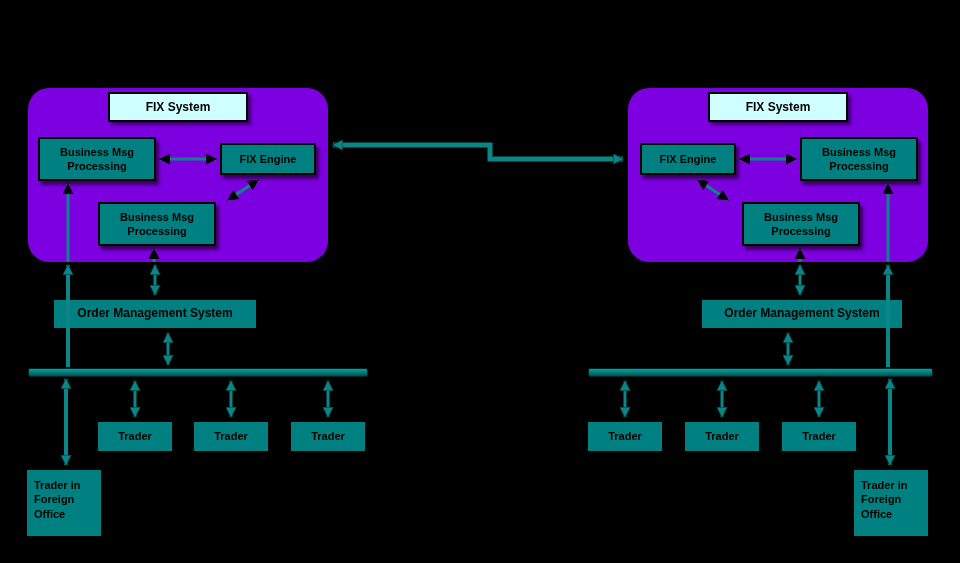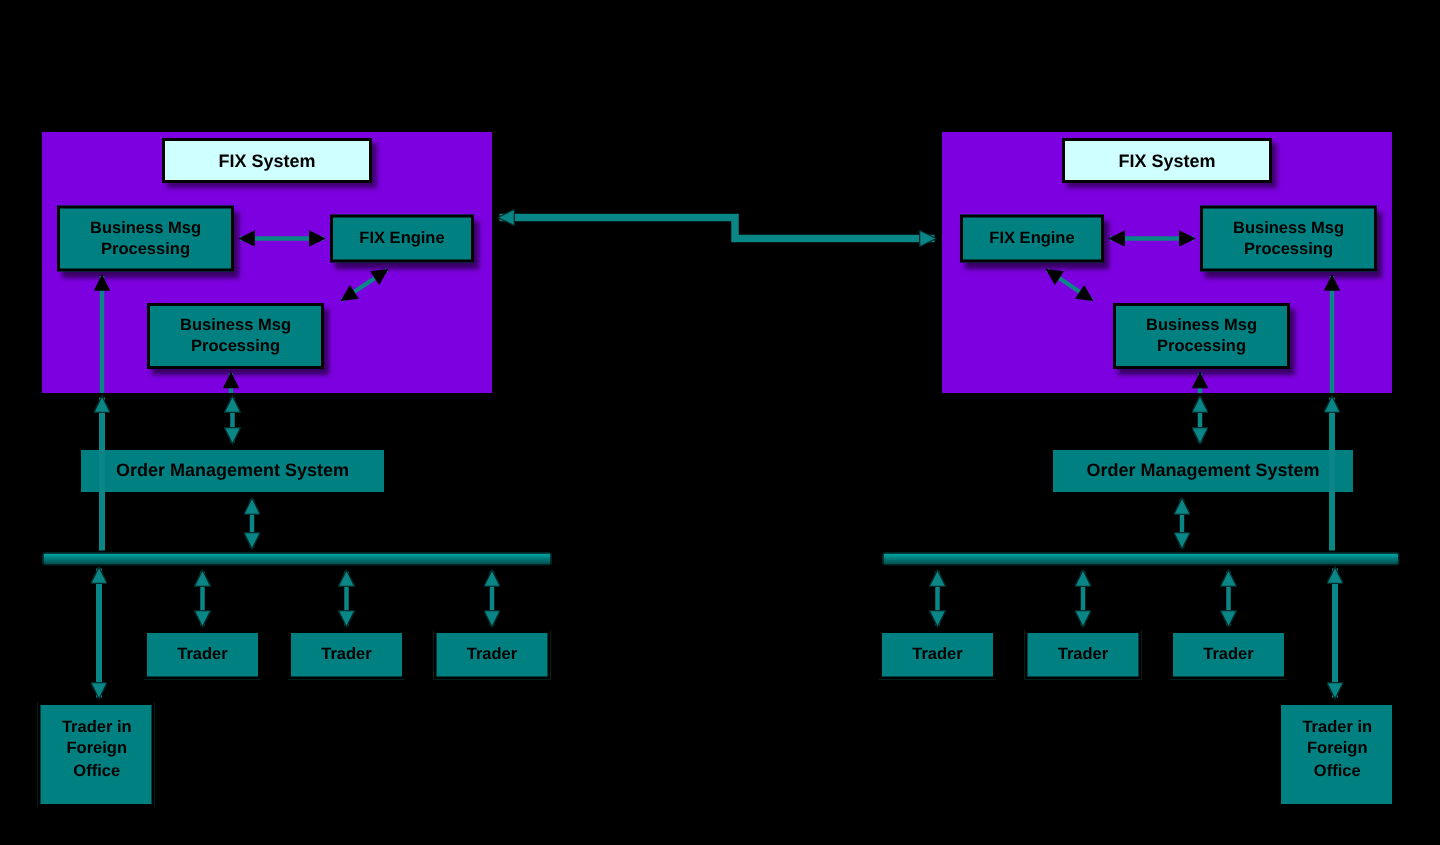--- a/index.html
+++ b/index.html
@@ -1,38 +1,38 @@
 <!DOCTYPE html>
 <html><head>
 <meta charset="utf-8">
 <style>
   html,body{margin:0;padding:0;background:#000;}
   #stage{
     position:relative;width:960px;height:563px;background:#000;
     font-family:"Liberation Sans","DejaVu Sans",sans-serif;overflow:hidden;
   }
-  .panel{position:absolute;width:300px;height:174px;background:#7D00E0;}
+  .panel{position:absolute;width:300px;height:174px;background:#7D00E0;border-radius:21px;}
   .box{
     position:absolute;background:#008080;border:2px solid #000;box-sizing:border-box;
     color:#000;font-weight:bold;font-size:11px;line-height:1.3;
     display:flex;align-items:center;justify-content:center;text-align:center;
     box-shadow:3px 4px 3px rgba(0,0,0,0.55);
   }
   .titlebox{
     position:absolute;background:#CFFFFF;border:2px solid #000;box-sizing:border-box;
     color:#000;font-weight:bold;font-size:12px;
     display:flex;align-items:center;justify-content:center;
     box-shadow:3px 3px 3px rgba(0,0,0,0.5);
   }
   .bus{
     position:absolute;height:9px;box-sizing:border-box;border-radius:2px;
     background:linear-gradient(180deg,#00A8A8 0%,#007E7E 45%,#014E4E 100%);
     border:1px solid #002525;
   }
-  .foreign{justify-content:flex-start;text-align:center;align-items:flex-start;padding:8px 6px 0 7px;}
+  .foreign{justify-content:flex-start;text-align:left;align-items:flex-start;padding:8px 6px 0 7px;}
   #overlay{position:absolute;left:0;top:0;pointer-events:none;}
   .ln{stroke:#0B8686;}
 </style>
 </head>
 <body>
 
 <div id="stage">
 
   <div class="panel" style="left:28px;top:88px">
     <div class="titlebox" style="left:80px;top:4px;width:140px;height:30px">FIX System</div>

